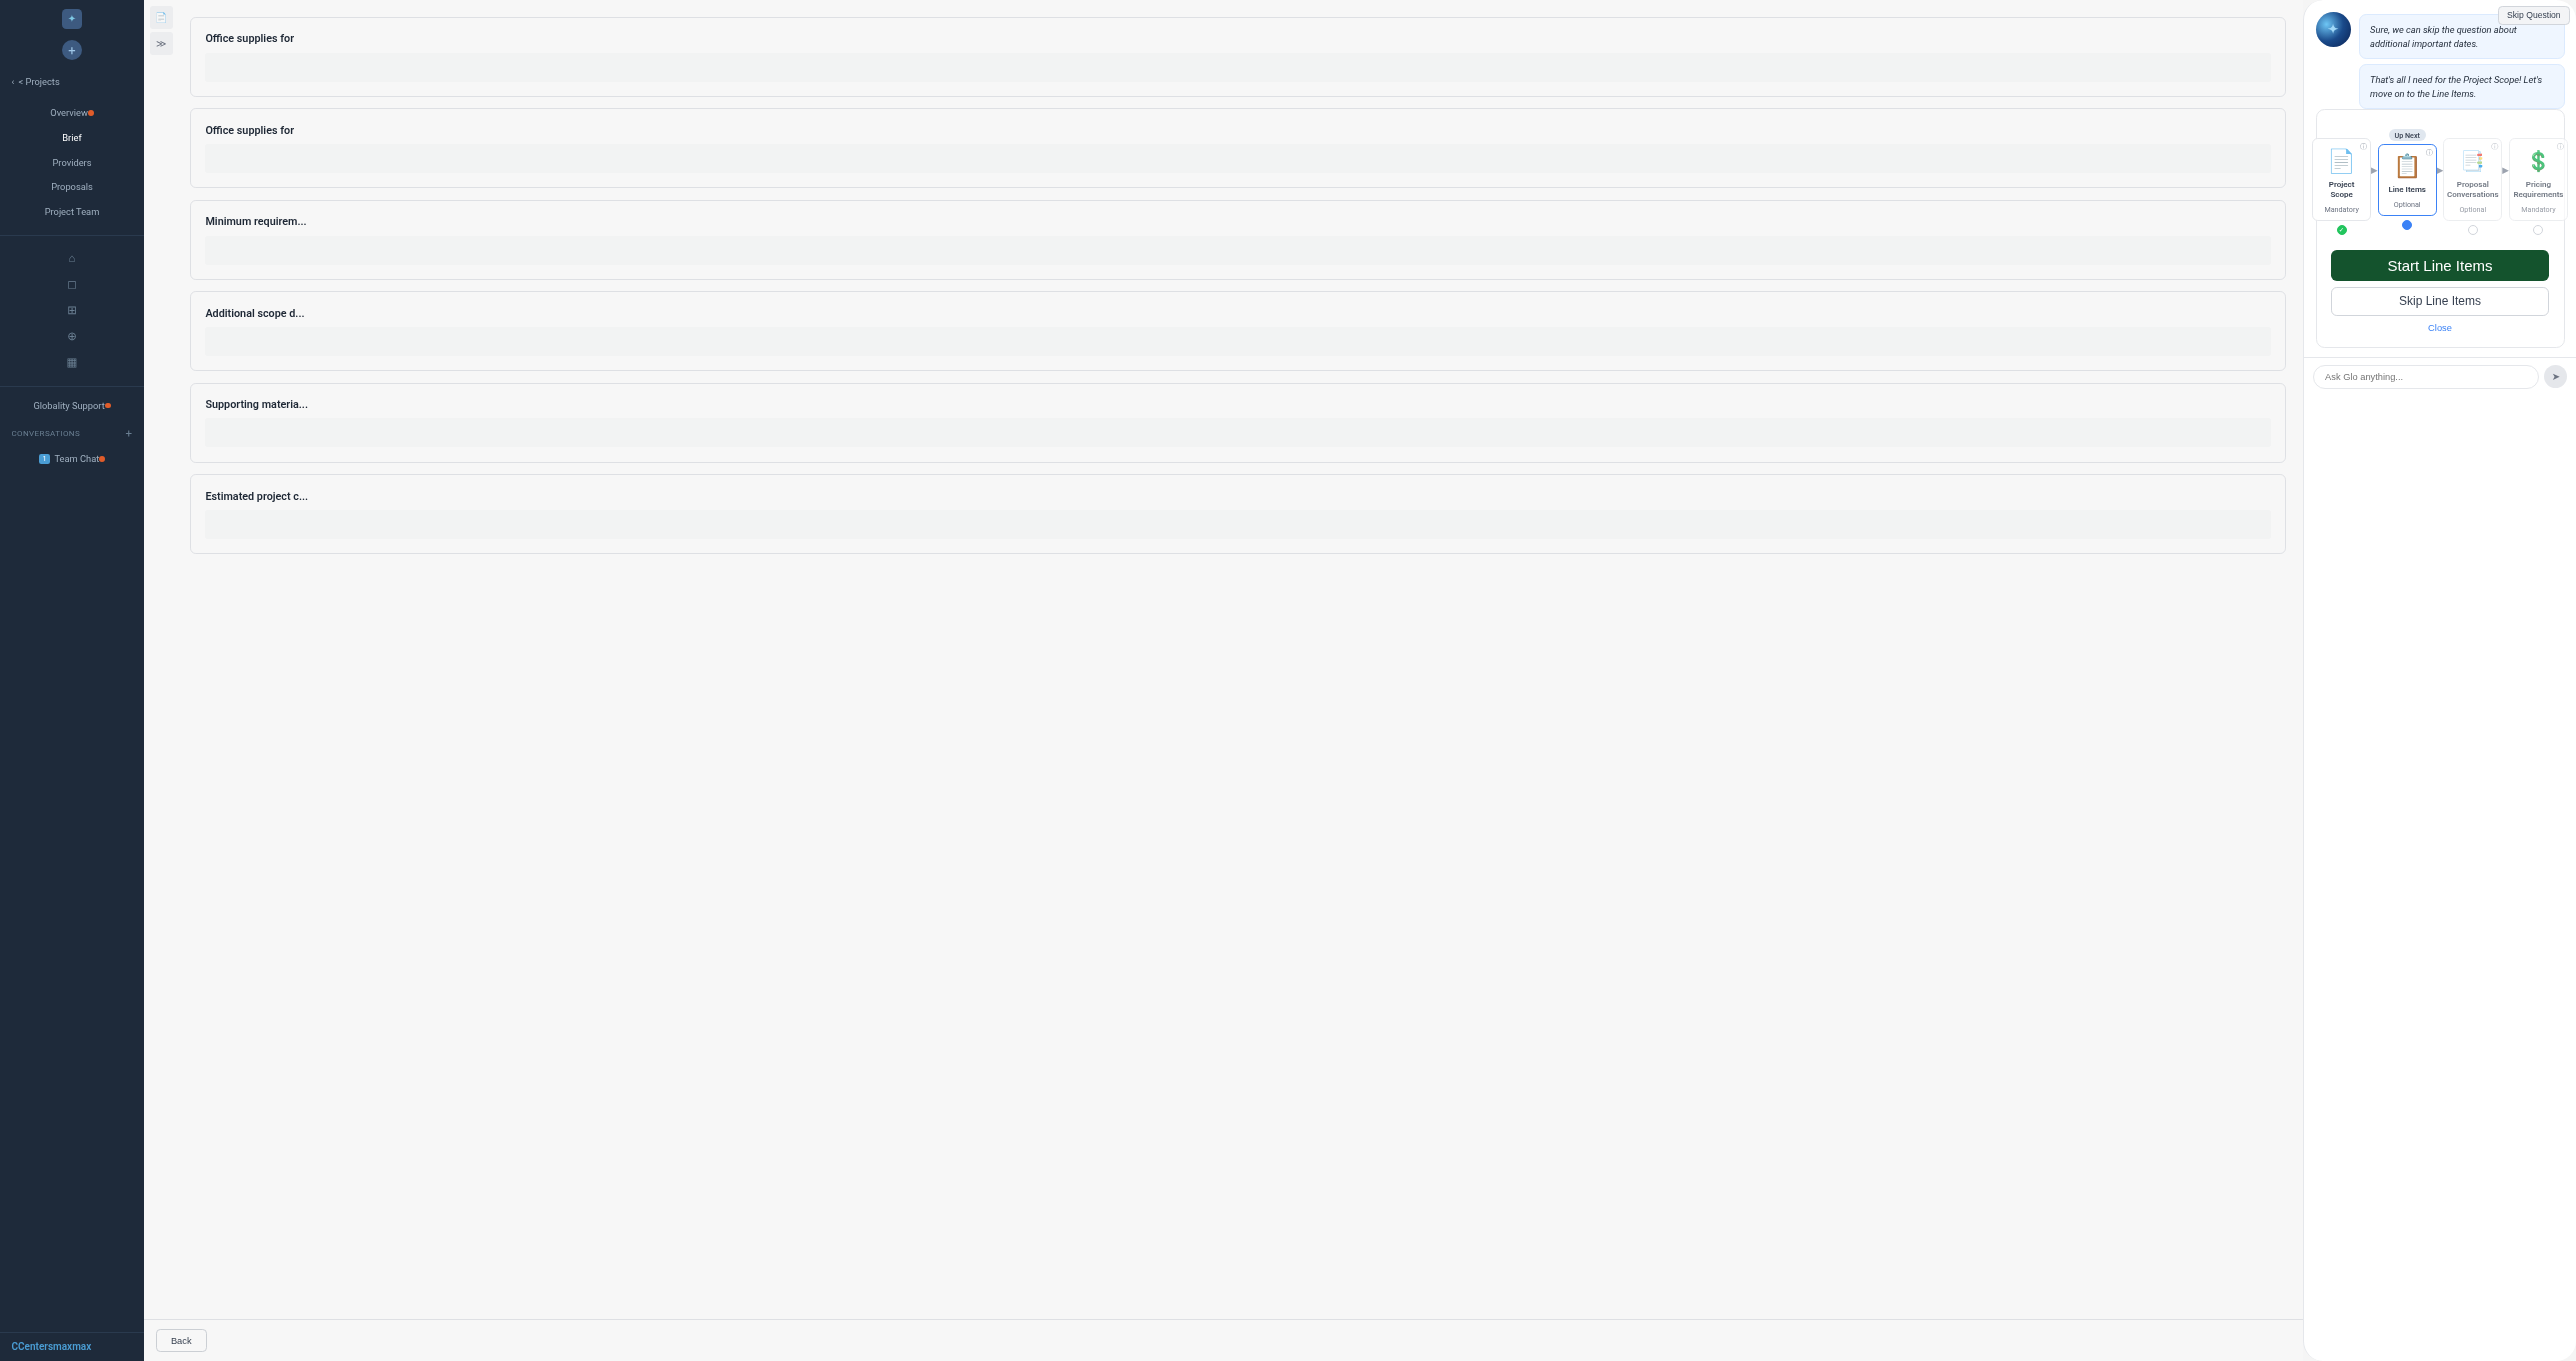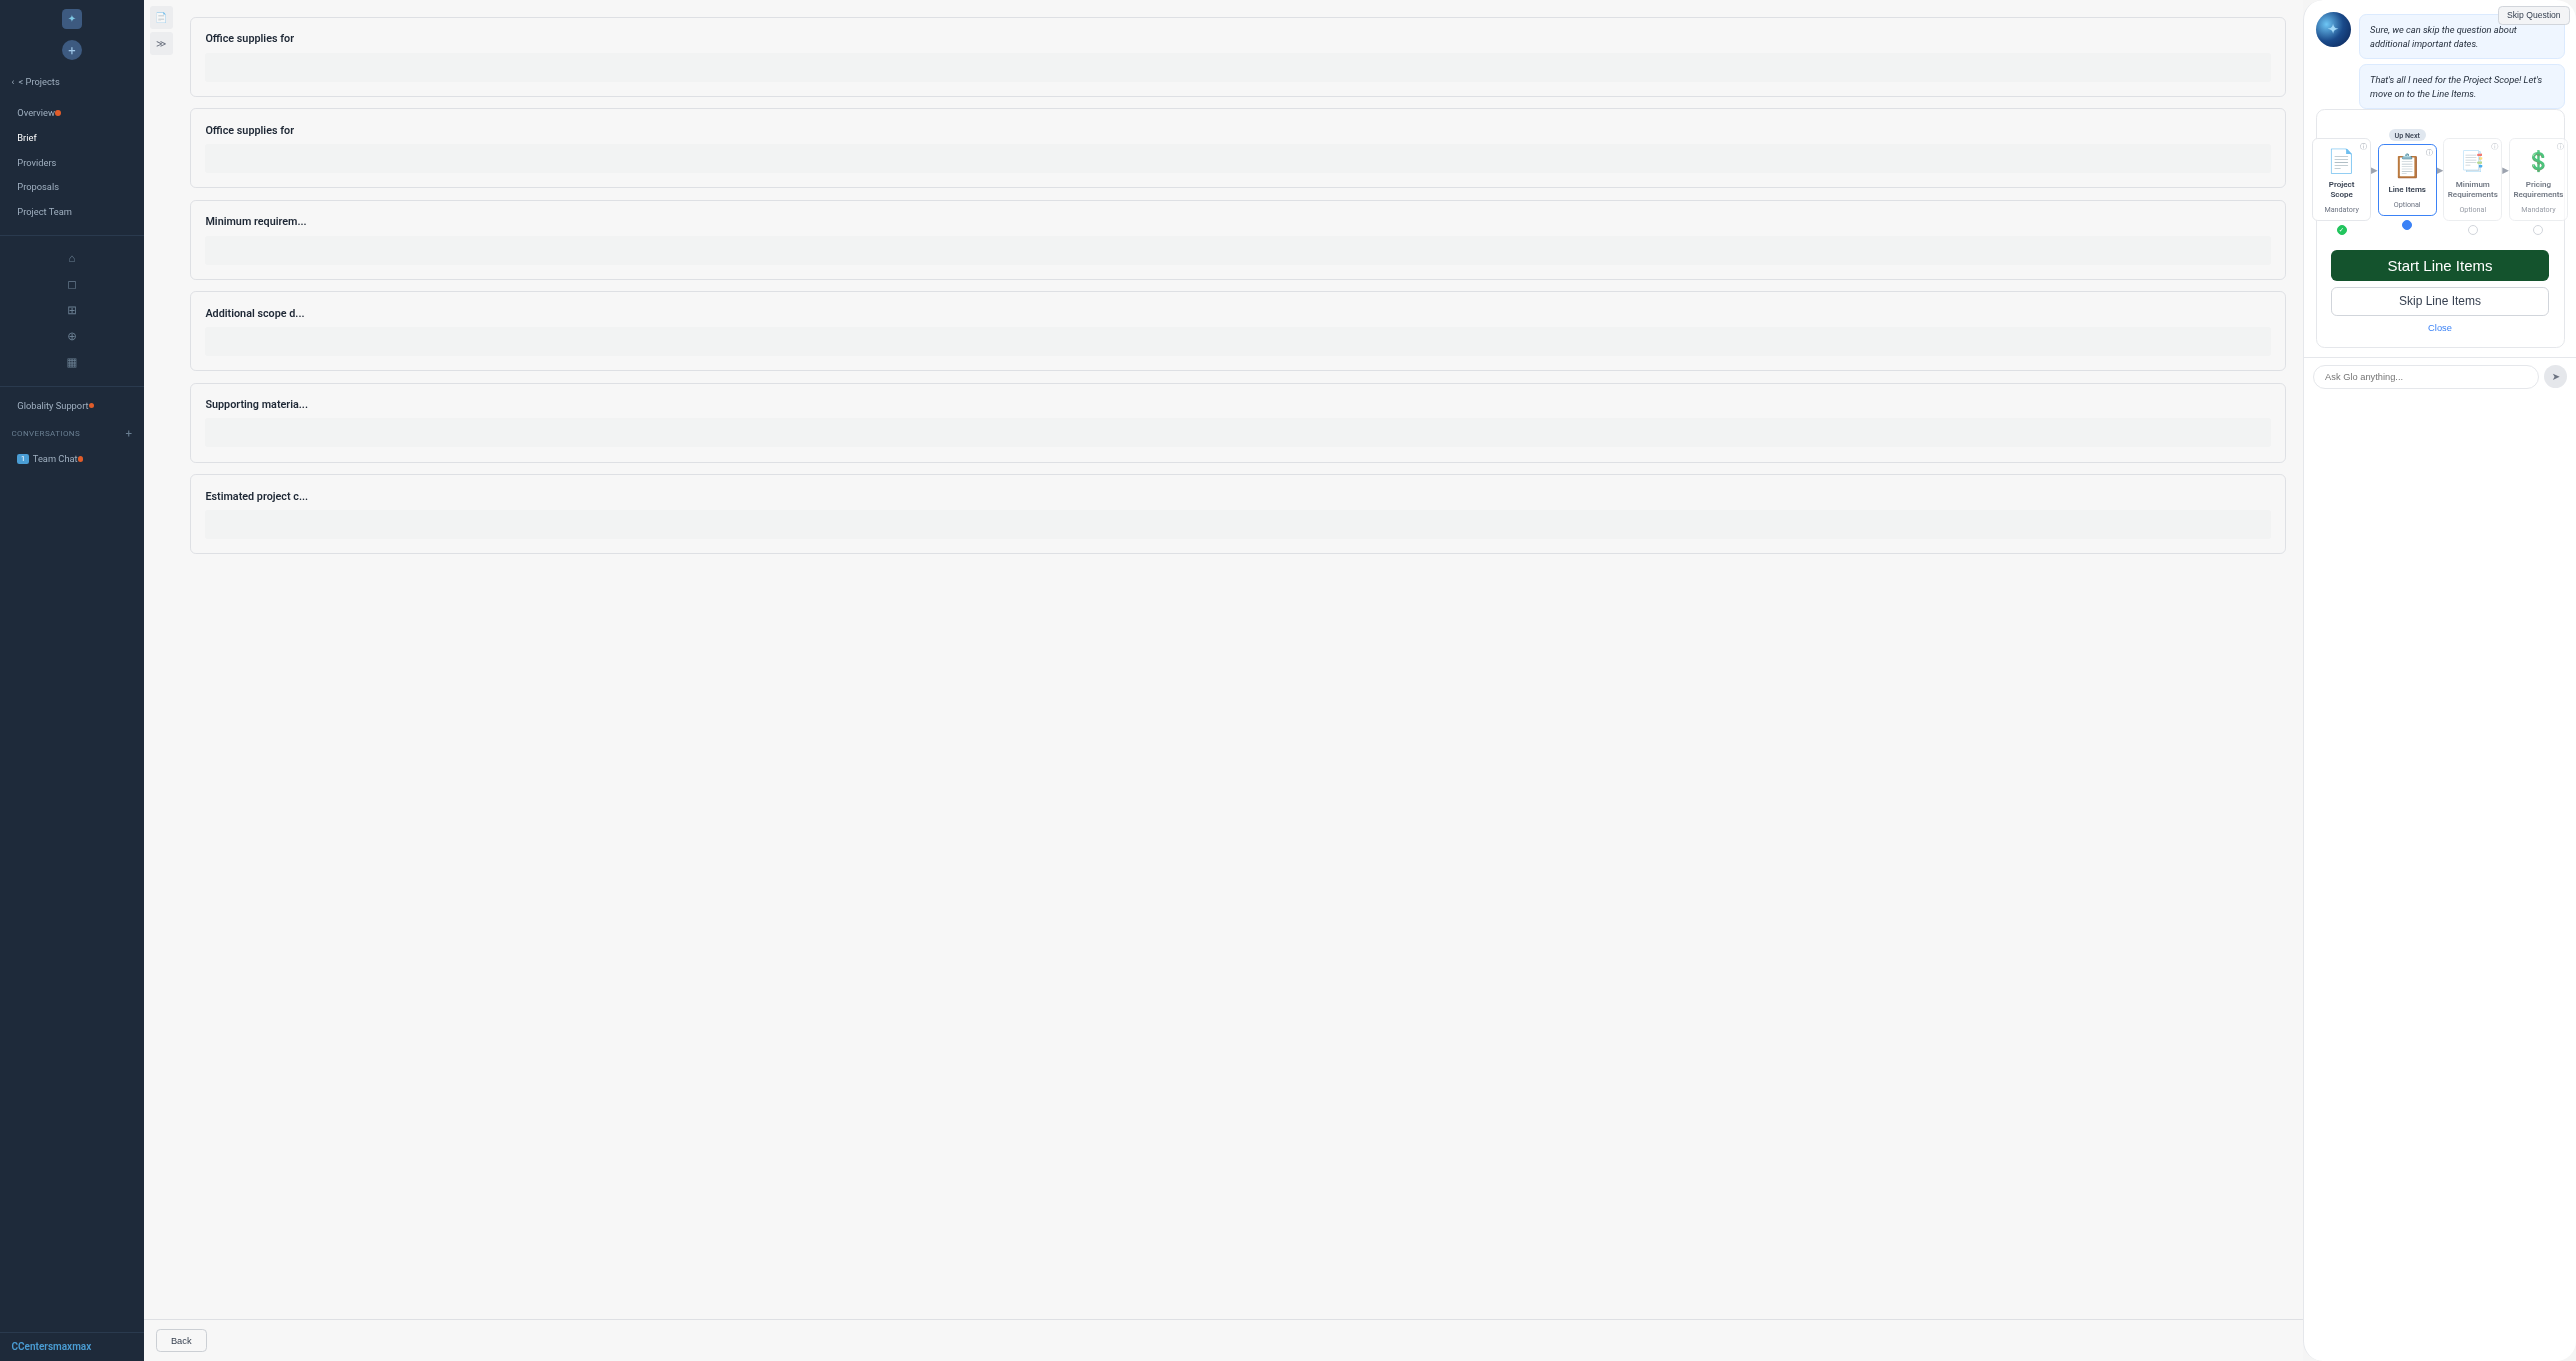--- a/index.html
+++ b/index.html
@@ -27,21 +27,21 @@
       cursor: pointer; text-decoration: none;
     }
     .sidebar-nav { flex: 1; padding: 5.8px 0; }
     .sidebar-nav-item {
       padding: 6.5px 11.5px;
       color: #a0b0c0;
       font-size: 9.3px;
       cursor: pointer;
       display: flex;
       align-items: center;
-      justify-content: flex-start;
+      justify-content: center;
       border-radius: 4.3px;
       margin: 0.7px 5.8px;
     }
     .sidebar-nav-item.active { color: #fff; }
     .dot-indicator {
       width: 5.8px; height: 5.8px;
       border-radius: 50%;
       background: #e05c2a;
       flex-shrink: 0;
     }
@@ -534,21 +534,21 @@
 
         <div class="step-connector">
           <span class="step-connector-arrow">▶</span>
         </div>
 
         <div class="progress-step">
           <div style="height:14.4px;"></div>
           <div class="step-card" style="opacity:0.7;">
             <span class="step-info-icon">ⓘ</span>
             <div class="step-icon-img" style="font-size:20px;">📑</div>
-            <div class="step-label">Minimum Requirements</div>
+            <div class="step-label">Proposal Conversations</div>
             <div class="step-badge">Optional</div>
           </div>
           <div class="step-indicator"></div>
         </div>
 
         <div class="step-connector">
           <span class="step-connector-arrow">▶</span>
         </div>
 
         <div class="progress-step">

